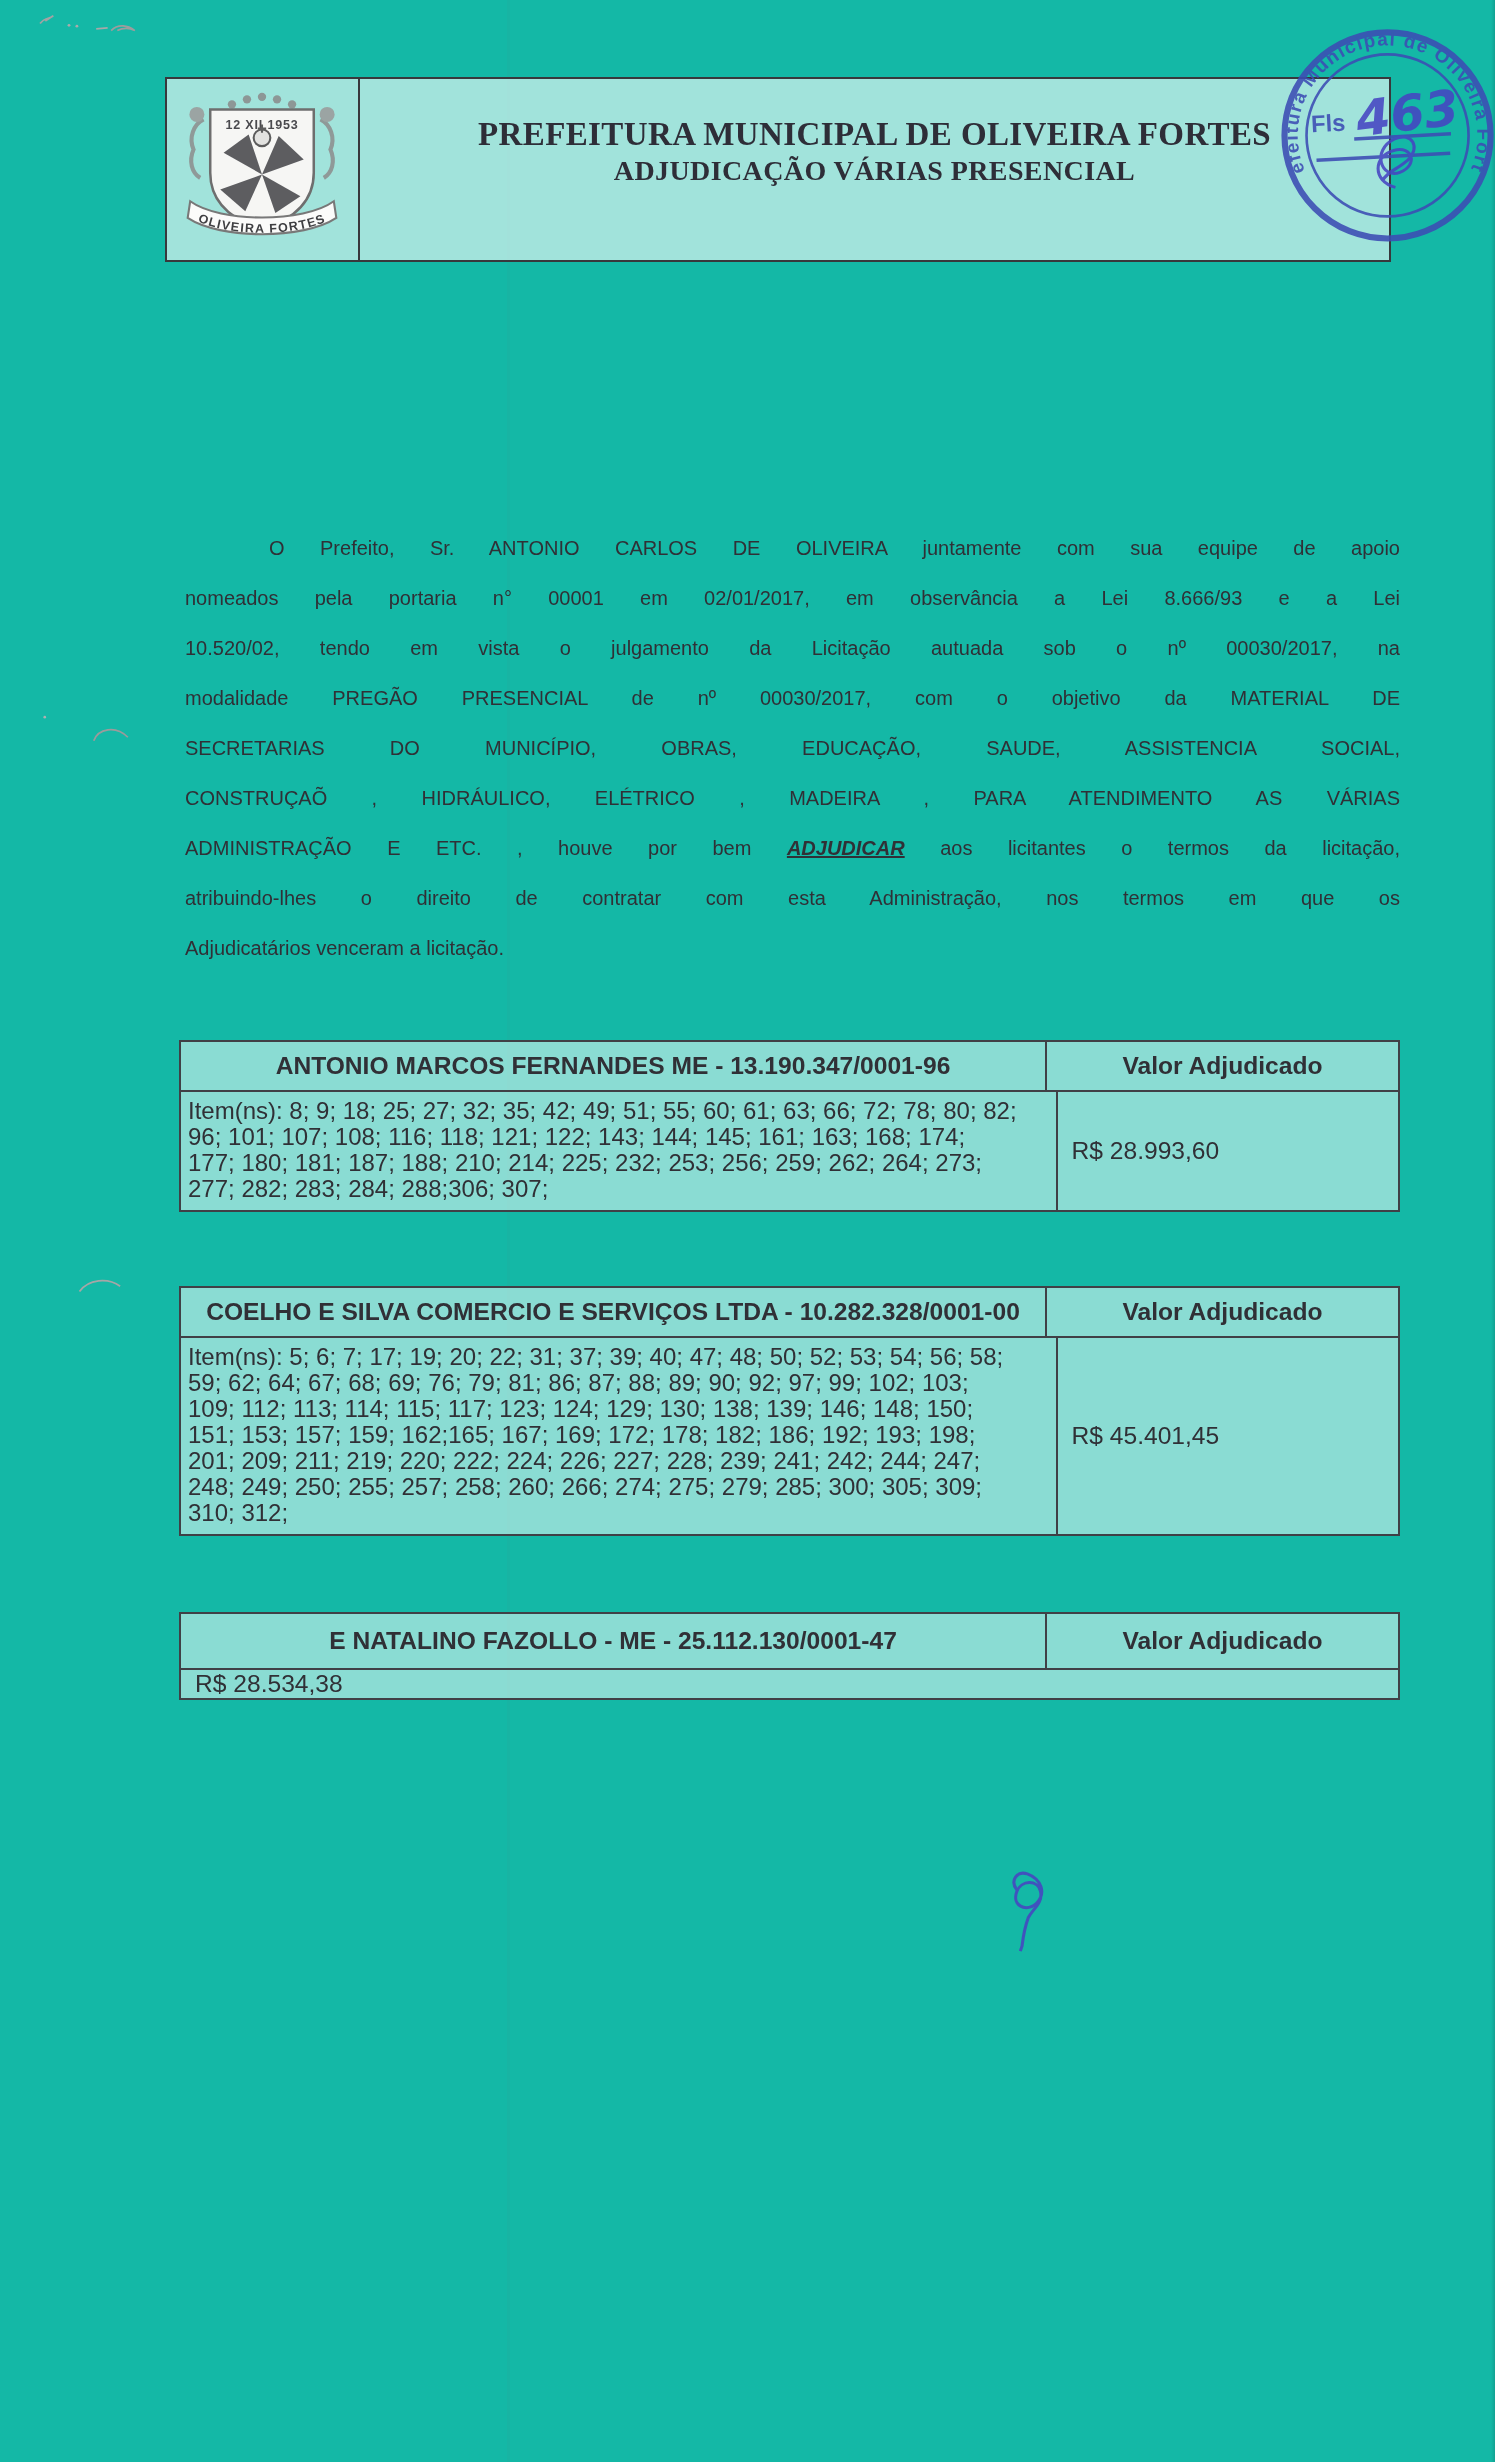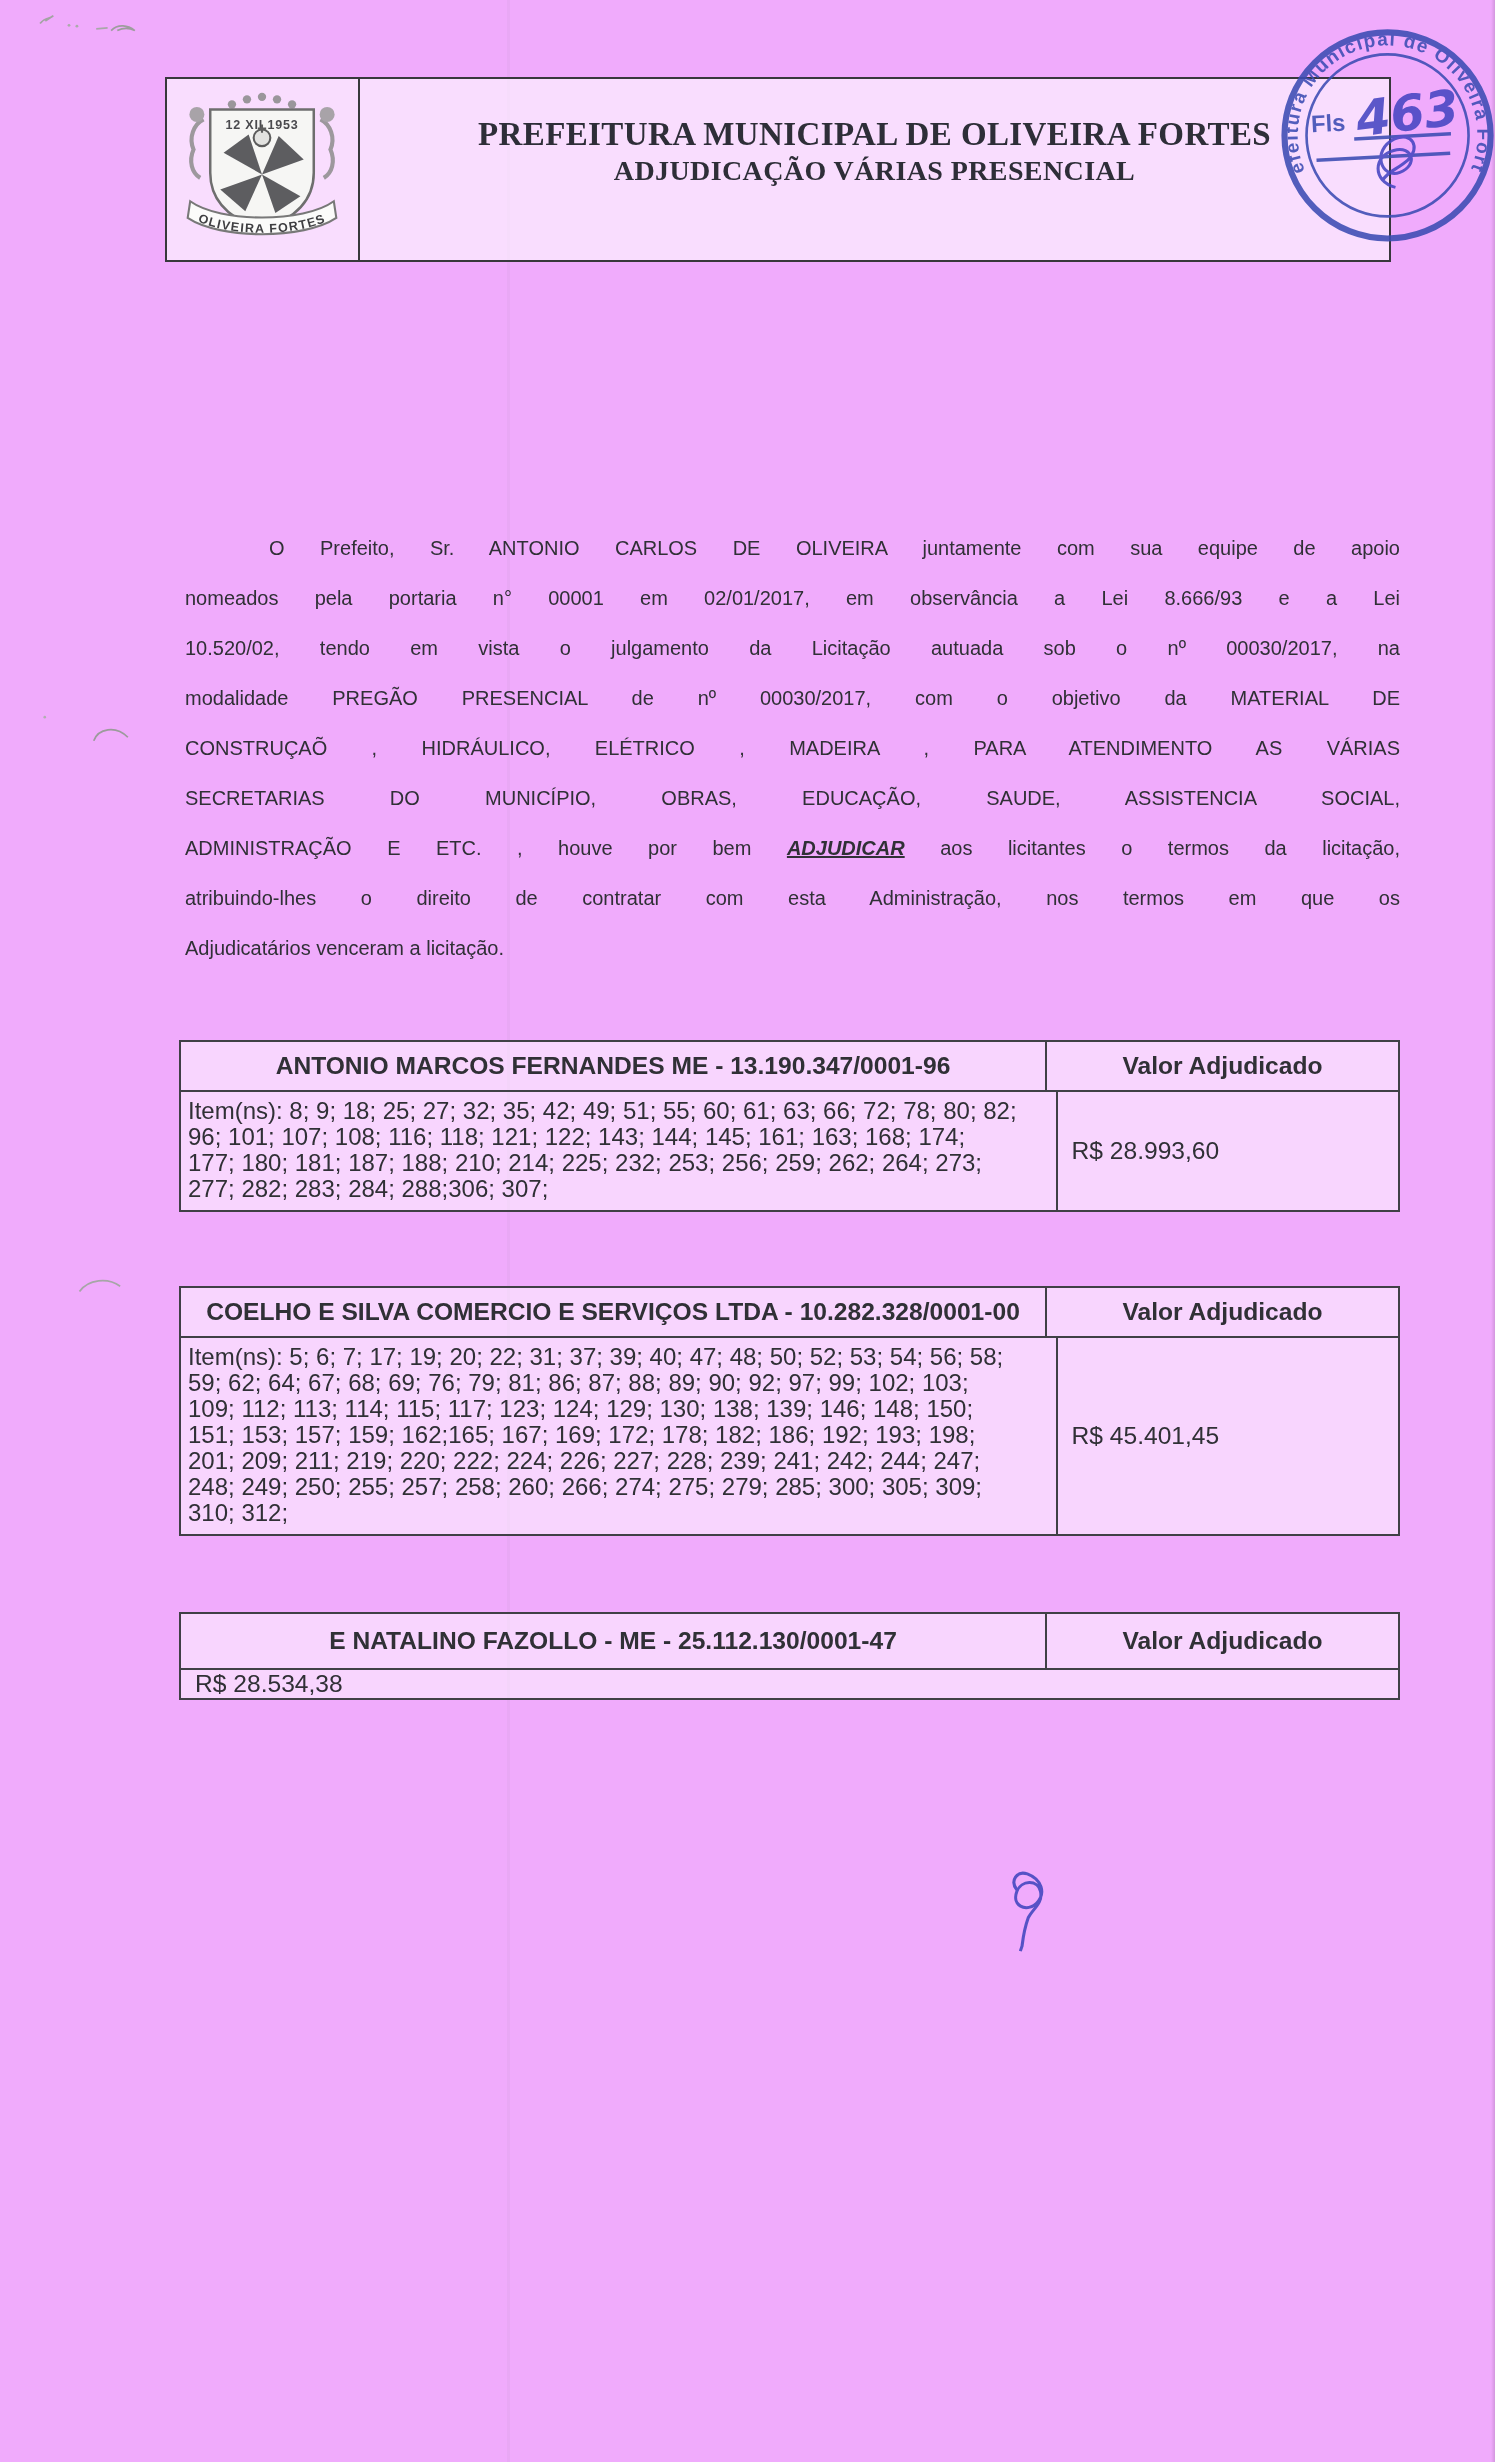--- a/index.html
+++ b/index.html
@@ -1,16 +1,16 @@
 <!DOCTYPE html>
 <html style="font-size:14px"><head>
 <meta charset="utf-8">
 <style>
   html,body{margin:0;padding:0;background:#e8e8e8;}
-  #page{position:relative;width:1495px;height:2462px;background:#f0abfc;overflow:hidden;
+  #page{position:relative;width:1495px;height:2462px;background:#14b8a6;overflow:hidden;
         font-family:"Liberation Sans",sans-serif;color:#2f2f33;}
   
   .streak{position:absolute;top:0;bottom:0;width:2.6px;background:rgba(110,110,110,.05);}
   .edge-right{position:absolute;top:0;bottom:0;right:0;width:4.4px;background:linear-gradient(to right,rgba(0,0,0,0),rgba(0,0,0,.12));}
   
   #header-box{position:absolute;left:165px;top:77px;width:1222px;height:181px;
               border:2.2px solid #38383c;background:rgba(255,255,255,.6);}
   #header-divider{position:absolute;left:191px;top:0;bottom:0;width:2.2px;background:#38383c;}
   #logo{position:absolute;left:7px;top:7px;width:176px;height:167px;}
   #header-text{position:absolute;left:193px;right:0;top:0;bottom:0;text-align:center;
@@ -124,22 +124,22 @@
       <path d="M1587,213 C1560,206 1562,177 1585,171 C1607,165 1613,188 1592,196 C1571,204 1559,171 1586,158 C1606,149 1616,168 1601,182 C1590,192 1576,196 1572,206" fill="none" stroke="#4645c2" stroke-width="3.5"></path>
     </g>
   </svg>
 
 
   <div id="paragraph">
       <div class="jline first"><span>O Prefeito, Sr. ANTONIO CARLOS DE OLIVEIRA juntamente com sua equipe de apoio</span></div>
       <div class="jline"><span>nomeados pela portaria n° 00001 em 02/01/2017, em observância a Lei 8.666/93 e a Lei</span></div>
       <div class="jline"><span>10.520/02, tendo em vista o julgamento da Licitação autuada sob o nº 00030/2017, na</span></div>
       <div class="jline"><span>modalidade PREGÃO PRESENCIAL de nº 00030/2017, com o objetivo da MATERIAL DE</span></div>
+      <div class="jline"><span>SECRETARIAS DO MUNICÍPIO, OBRAS, EDUCAÇÃO, SAUDE, ASSISTENCIA SOCIAL,</span></div>
       <div class="jline"><span>CONSTRUÇAÕ , HIDRÁULICO, ELÉTRICO , MADEIRA , PARA ATENDIMENTO AS VÁRIAS</span></div>
-      <div class="jline"><span>SECRETARIAS DO MUNICÍPIO, OBRAS, EDUCAÇÃO, SAUDE, ASSISTENCIA SOCIAL,</span></div>
       <div class="jline"><span>ADMINISTRAÇÃO E ETC. , houve por bem </span><span class="adj">ADJUDICAR</span><span> aos  licitantes o termos da licitação,</span></div>
       <div class="jline"><span>atribuindo-lhes o direito de contratar com esta Administração, nos termos em que os</span></div>
       <div class="jline last"><span>Adjudicatários  venceram a licitação.</span></div>
     </div>
 
   <div class="vtable t1">
     <div class="vt-head">
       <div class="vt-company">ANTONIO MARCOS FERNANDES ME - 13.190.347/0001-96</div>
       <div class="vt-valhead">Valor Adjudicado</div>
     </div>

